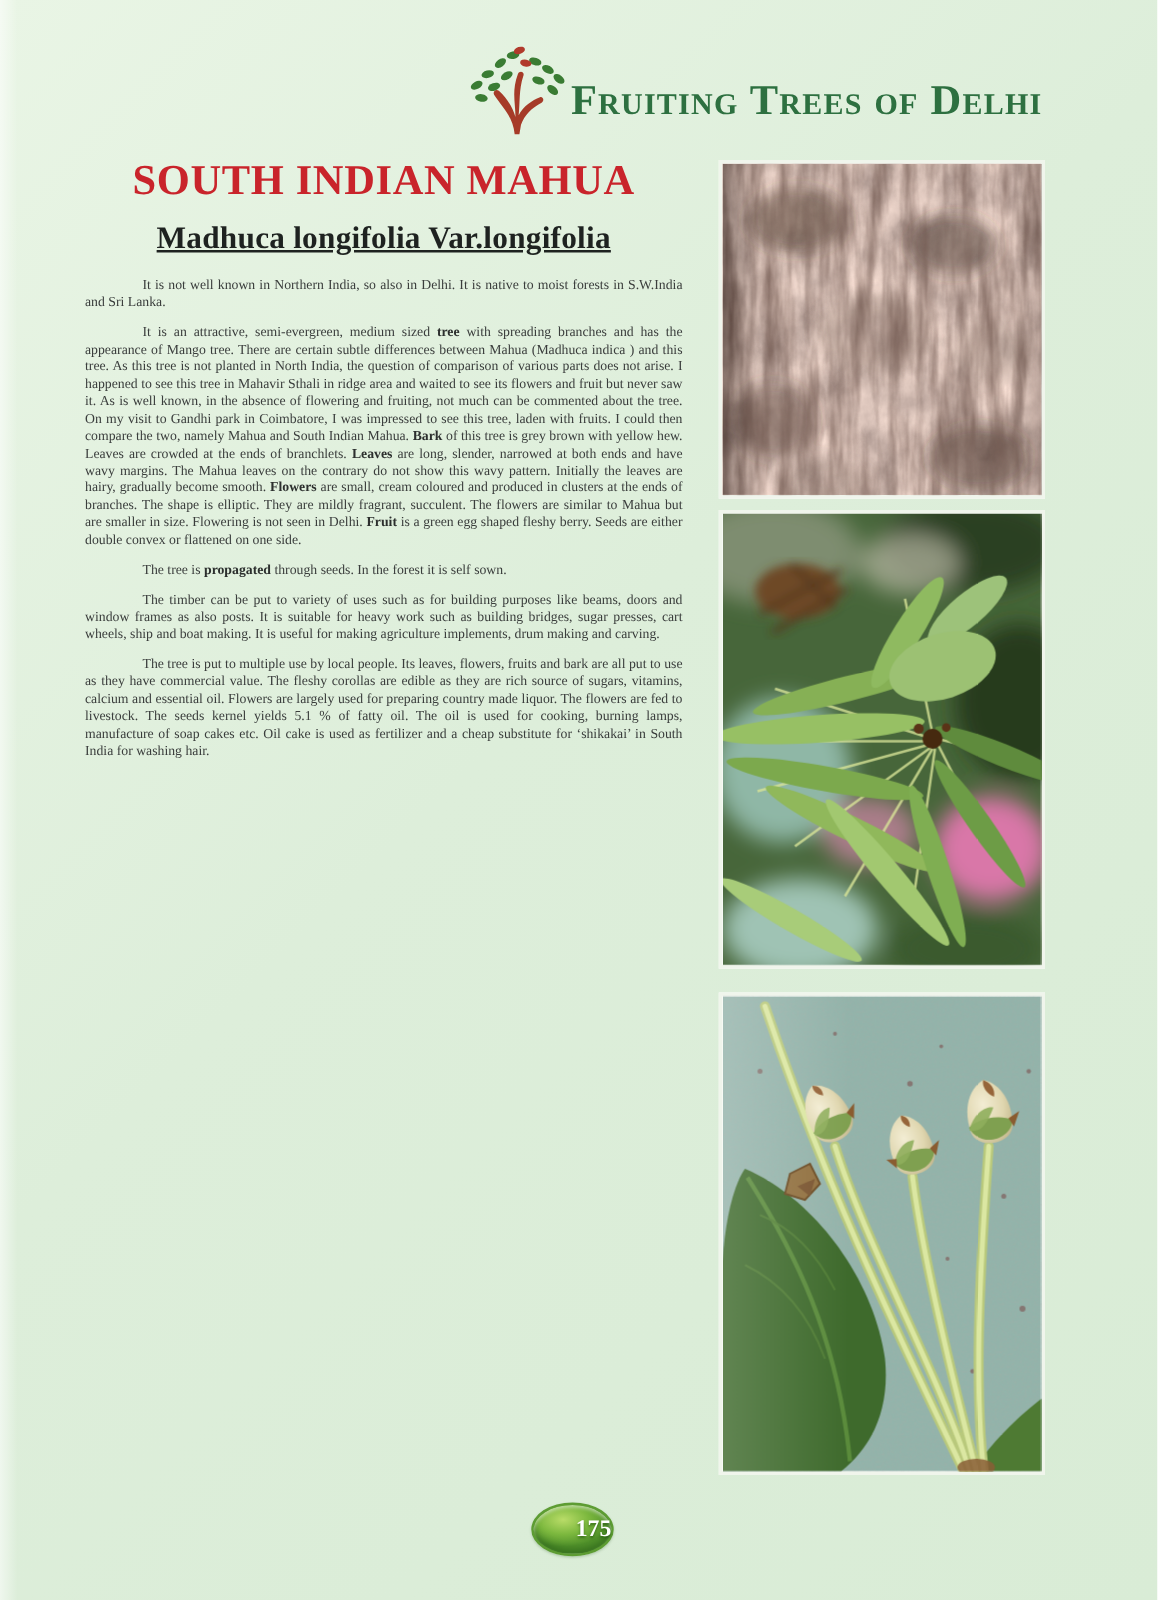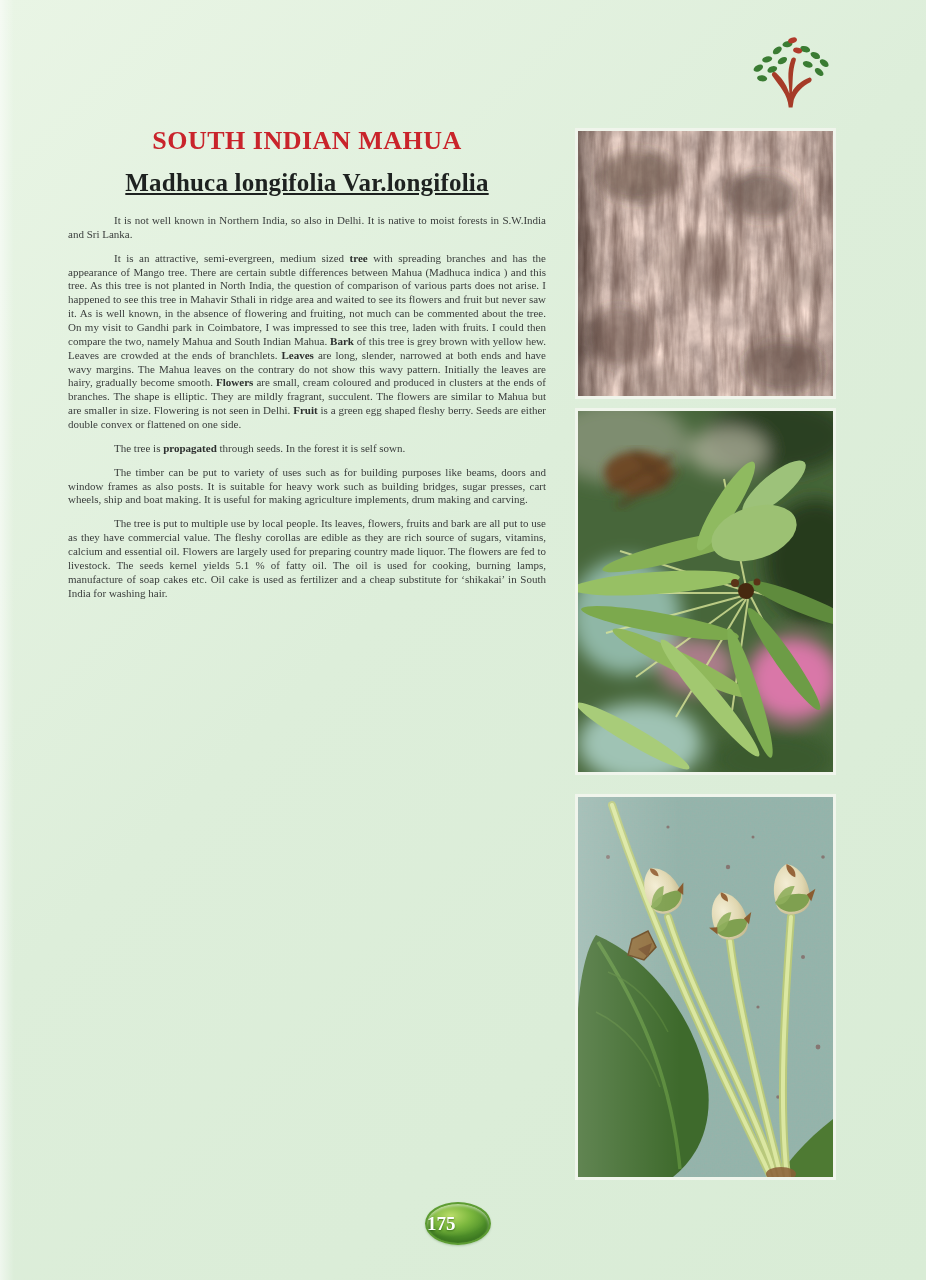--- a/index.html
+++ b/index.html
@@ -15,21 +15,21 @@
   .logo{width:88px; height:76px; margin-right:0; margin-bottom:-6px;}
   .book-title{
     margin:0; padding-bottom:6px;
     font-size:34px; font-weight:bold; color:#2d7040;
     font-variant:small-caps; letter-spacing:1px; line-height:1;
   }
   
   .text-col{position:absolute; left:68px; top:126px; width:478px;}
   .article-title{
     margin:0 0 13px 0; text-align:center;
-    font-size:26px; font-weight:bold; color:#c9242b; letter-spacing:.5px;
+    font-size:34px; font-weight:bold; color:#c9242b; letter-spacing:.5px;
   }
   .article-subtitle{
     margin:0 0 17px 0; text-align:center;
     font-size:25px; font-weight:bold; color:#1e2220; letter-spacing:.2px;text-decoration:underline;
   }
   .body p{
     margin:0 0 10px 0; text-indent:46px;
     font-size:11px; line-height:1.26; color:#3a3d3c;
     text-align:justify;
   }
@@ -40,21 +40,21 @@
   .photo + .photo{margin-top:9px;}
   .photo-buds{margin-top:19px !important;}
   .photo svg{display:block;}
   
   .pageno{
     position:absolute; left:425px; top:1202px; width:62px; height:39px;
     border-radius:50%;
     background:radial-gradient(ellipse 60% 55% at 38% 30%, #b9dc68 0%, #7cb83e 55%, #51922b 100%);
     border:2px solid #5d9c33;
     box-shadow:inset 0 2px 3px rgba(255,255,255,.5), inset 0 -4px 6px rgba(25,75,15,.45), 0 1px 2px rgba(40,90,30,.25);
-    display:flex; align-items:center; justify-content:flex-start;
+    display:flex; align-items:center; justify-content:flex-end;
   }
   .pageno span{
     color:#ffffff; font-size:19px; font-weight:bold;
     text-shadow:0 1px 2px rgba(20,70,10,.6);
   }
 </style>
 </head>
 <body>
 
 <div class="page">
@@ -76,20 +76,21 @@
           <ellipse cx="59" cy="23" rx="4" ry="2.4" transform="rotate(38 59 23)"></ellipse>
           <ellipse cx="46" cy="24" rx="4" ry="2.4" transform="rotate(18 46 24)"></ellipse>
           <ellipse cx="55" cy="30" rx="4" ry="2.4" transform="rotate(40 55 30)"></ellipse>
         </g>
         <g fill="#b13a2c">
           <ellipse cx="34" cy="5" rx="3.6" ry="2.2" transform="rotate(-18 34 5)"></ellipse>
           <ellipse cx="38" cy="13" rx="3.6" ry="2.2" transform="rotate(12 38 13)"></ellipse>
         </g>
       </svg>
     </span>
+    <h1 class="book-title">Fruiting Trees of Delhi</h1>
   </header>
 
   <section class="text-col">
     <h2 class="article-title">SOUTH INDIAN MAHUA</h2>
     <h3 class="article-subtitle">Madhuca longifolia Var.longifolia</h3>
     <div class="body" id="article-body">
         <p><span>It is not well known in Northern India, so also in Delhi. It is native to moist forests in S.W.India and Sri Lanka.</span></p>
         <p><span>It is an attractive, semi-evergreen, medium sized </span><b>tree</b><span> with spreading branches and has the appearance of Mango tree. There are certain subtle differences between Mahua (Madhuca indica ) and this tree. As this tree is not planted in North India, the question of comparison of various parts does not arise. I happened to see this tree in Mahavir Sthali in ridge area and waited to see its flowers and fruit but never saw it. As is well known, in the absence of flowering and fruiting, not much can be commented about the tree. On my visit to Gandhi park in Coimbatore, I was impressed to see this tree, laden with fruits. I could then compare the two, namely Mahua and South Indian Mahua. </span><b>Bark</b><span> of this tree is grey brown with yellow hew. Leaves are crowded at the ends of branchlets. </span><b>Leaves</b><span> are long, slender, narrowed at both ends and have wavy margins. The Mahua leaves on the contrary do not show this wavy pattern. Initially the leaves are hairy, gradually become smooth. </span><b>Flowers</b><span> are small, cream coloured and produced in clusters at the ends of branches. The shape is elliptic. They are mildly fragrant, succulent. The flowers are similar to Mahua but are smaller in size. Flowering is not seen in Delhi. </span><b>Fruit</b><span> is a green egg shaped fleshy berry. Seeds are either double convex or flattened on one side.</span></p>
         <p><span>The tree is </span><b>propagated</b><span> through seeds. In the forest it is self sown.</span></p>
         <p><span>The timber can be put to variety of uses such as for building purposes like beams, doors and window frames as also posts. It is suitable for heavy work such as building bridges, sugar presses, cart wheels, ship and boat making. It is useful for making agriculture implements, drum making and carving.</span></p>

